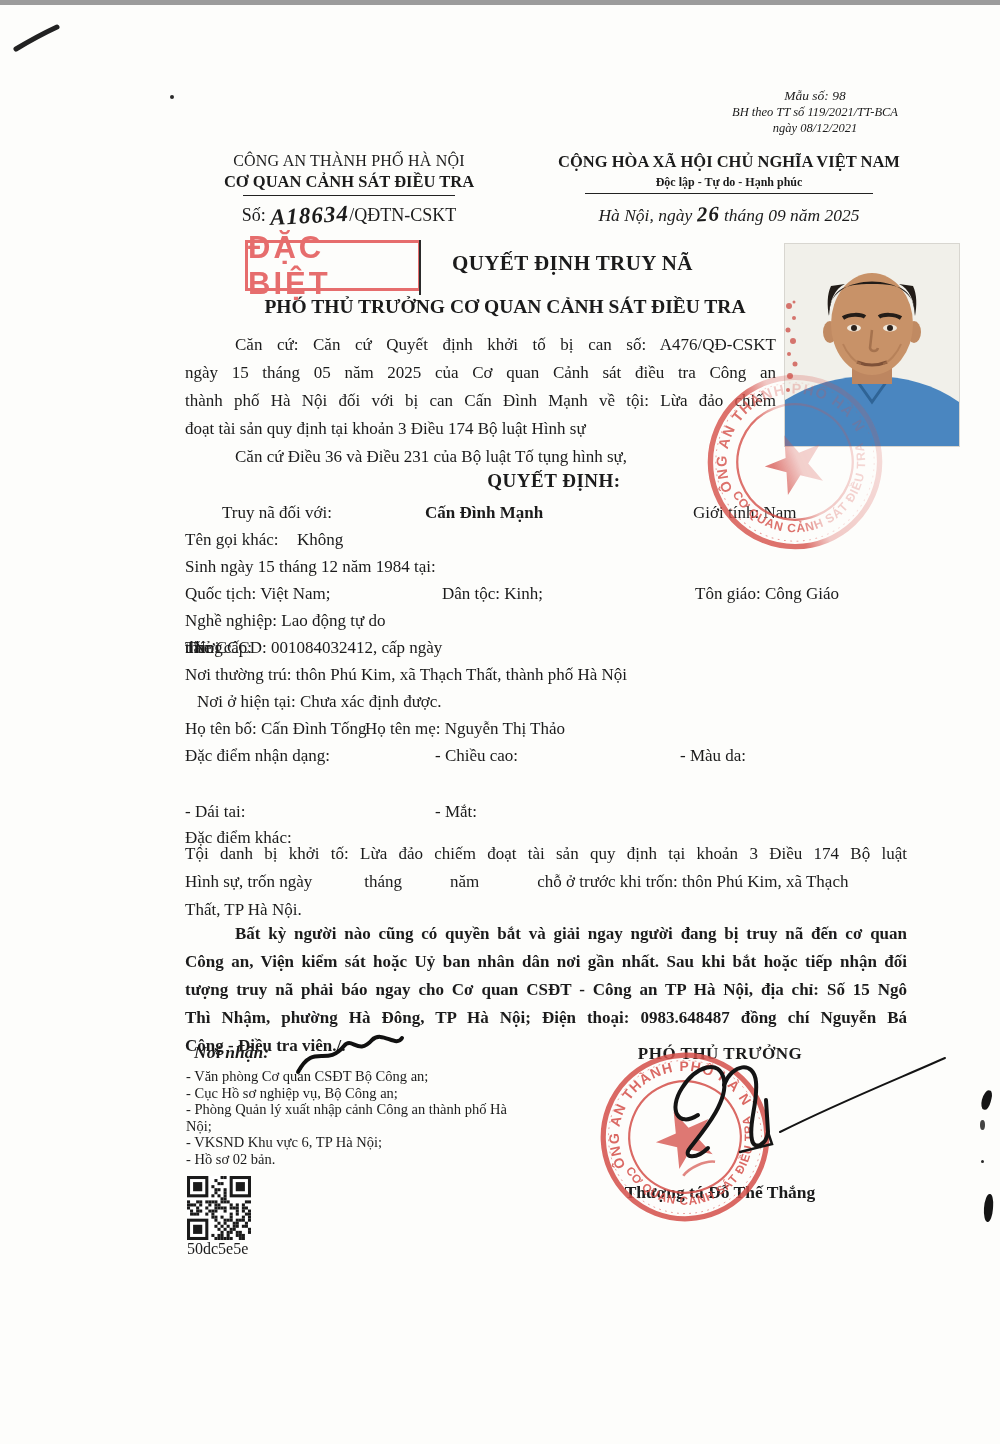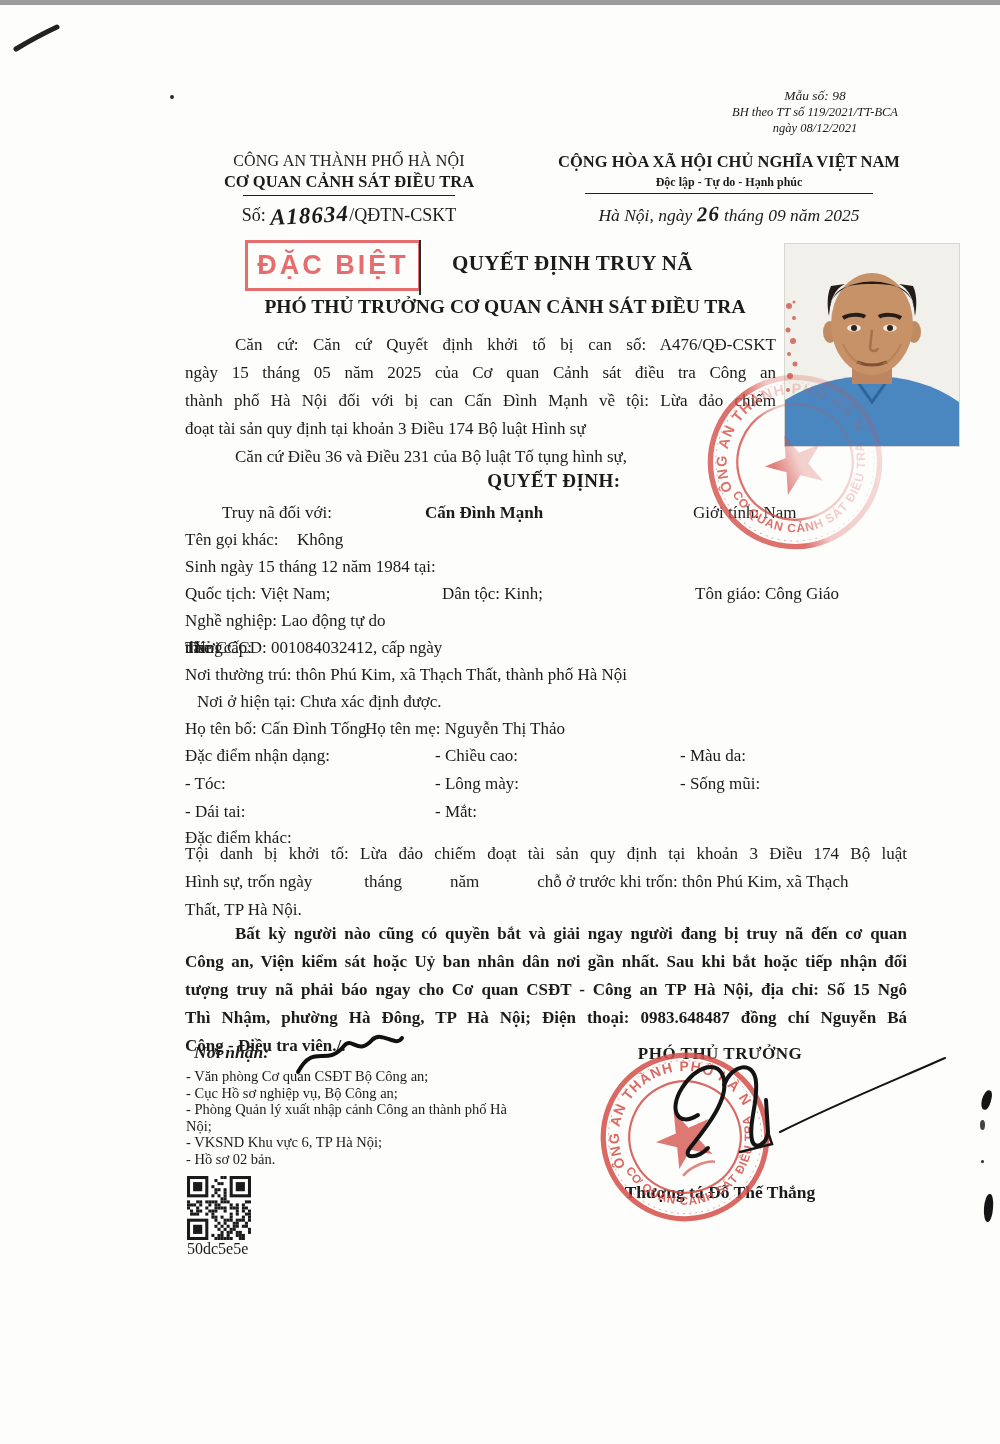--- a/index.html
+++ b/index.html
@@ -18,21 +18,21 @@
   .hand{font-style:italic;font-weight:bold;display:inline-block;transform:rotate(-3deg);letter-spacing:1px;}
   .so-line .hand{font-size:23px;vertical-align:-2px;}
   .hdr-right{left:523px;top:152px;width:412px;text-align:center;}
   .hdr-right .l1{font-size:16.5px;font-weight:bold;}
   .hdr-right .l2{font-size:12px;font-weight:bold;margin-top:3px;}
   .hdr-right .rule{width:288px;border-top:1.6px solid #222;margin:3px auto 0;}
   .date-line{margin-top:8px;font-style:italic;font-size:17.5px;}
   .date-line .hand{font-size:21px;}
   
   .badge{left:245px;top:240px;width:170px;height:45px;border:3px solid #e25555;color:#e25555;
-         display:flex;align-items:center;justify-content:center;font-weight:bold;font-size:27px;
+         display:flex;align-items:center;justify-content:center;font-weight:bold;font-size:31px;
          letter-spacing:3px;opacity:.85;font-family:"Liberation Sans","DejaVu Sans",sans-serif;}
   .vline{left:419px;top:240px;width:2px;height:55px;background:#2b2b2b;}
   .doc-title{left:452px;top:251px;font-size:21px;font-weight:bold;letter-spacing:.4px;}
   .doc-subtitle{left:185px;top:296px;width:640px;text-align:center;font-size:19.5px;font-weight:bold;}
   
   .para{font-size:17px;line-height:28px;}
   .jl{text-align:justify;text-align-last:justify;}
   .ind{text-indent:50px;}
   .can-cu{left:185px;top:331px;width:591px;}
   .qd-head{left:185px;top:470px;width:738px;text-align:center;font-size:19px;font-weight:bold;letter-spacing:.5px;}
@@ -156,25 +156,20 @@
     <span class="c0">Nơi ở hiện tại: Chưa xác định được.</span>
   </div>
   <div class="r" style="top:719px;">
     <span class="c0">Họ tên bố: Cấn Đình Tống</span>
     <span class="cmo">Họ tên mẹ: Nguyễn Thị Thảo</span>
   </div>
   <div class="r" style="top:746px;">
     <span class="c0">Đặc điểm nhận dạng:</span>
     <span class="c2b">- Chiều cao:</span>
     <span class="c3b">- Màu da:</span>
-  </div>
-  <div class="r" style="top:774px;">
-    <span class="c0">- Tóc:</span>
-    <span class="c2b">- Lông mày:</span>
-    <span class="c3b">- Sống mũi:</span>
   </div>
   <div class="r" style="top:802px;">
     <span class="c0">- Dái tai:</span>
     <span class="c2b">- Mắt:</span>
   </div>
   <div class="r" style="top:828px;">
     <span class="c0">Đặc điểm khác:</span>
   </div>
 
   <div class="abs toi-danh para">

